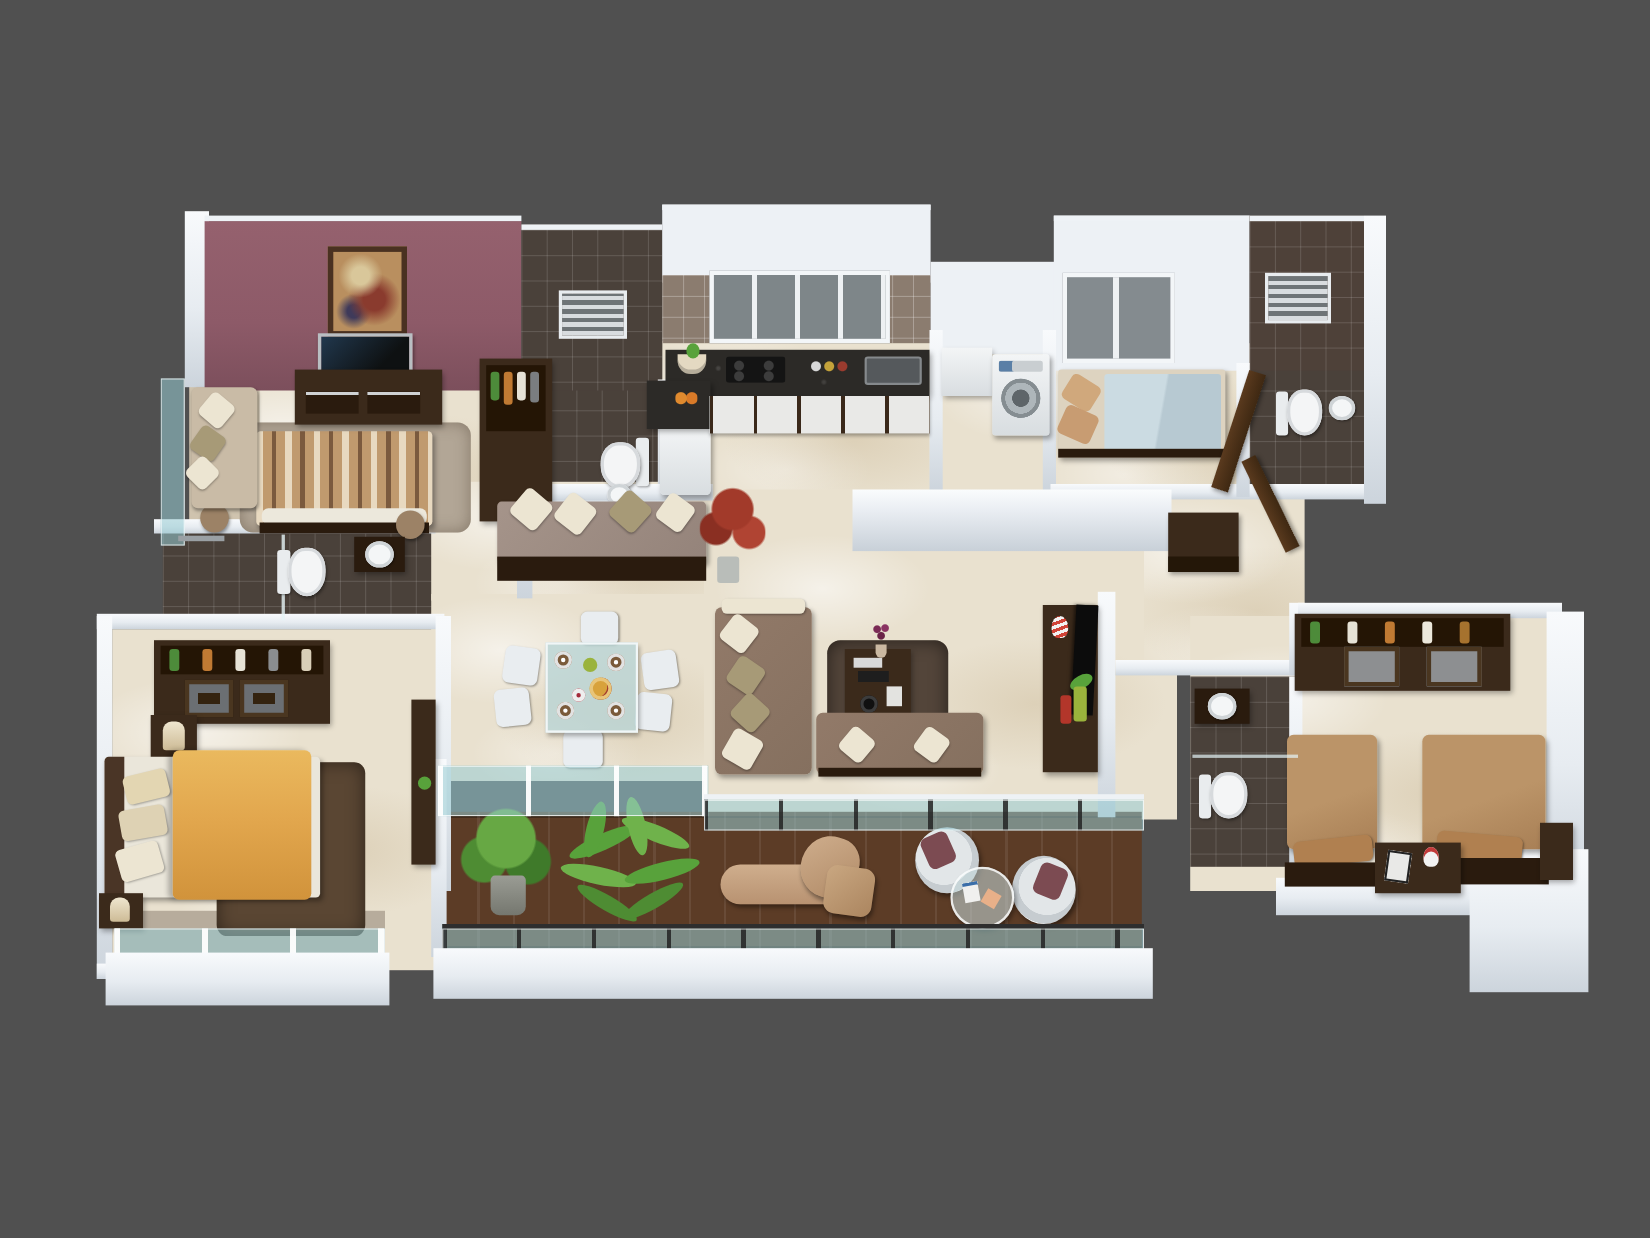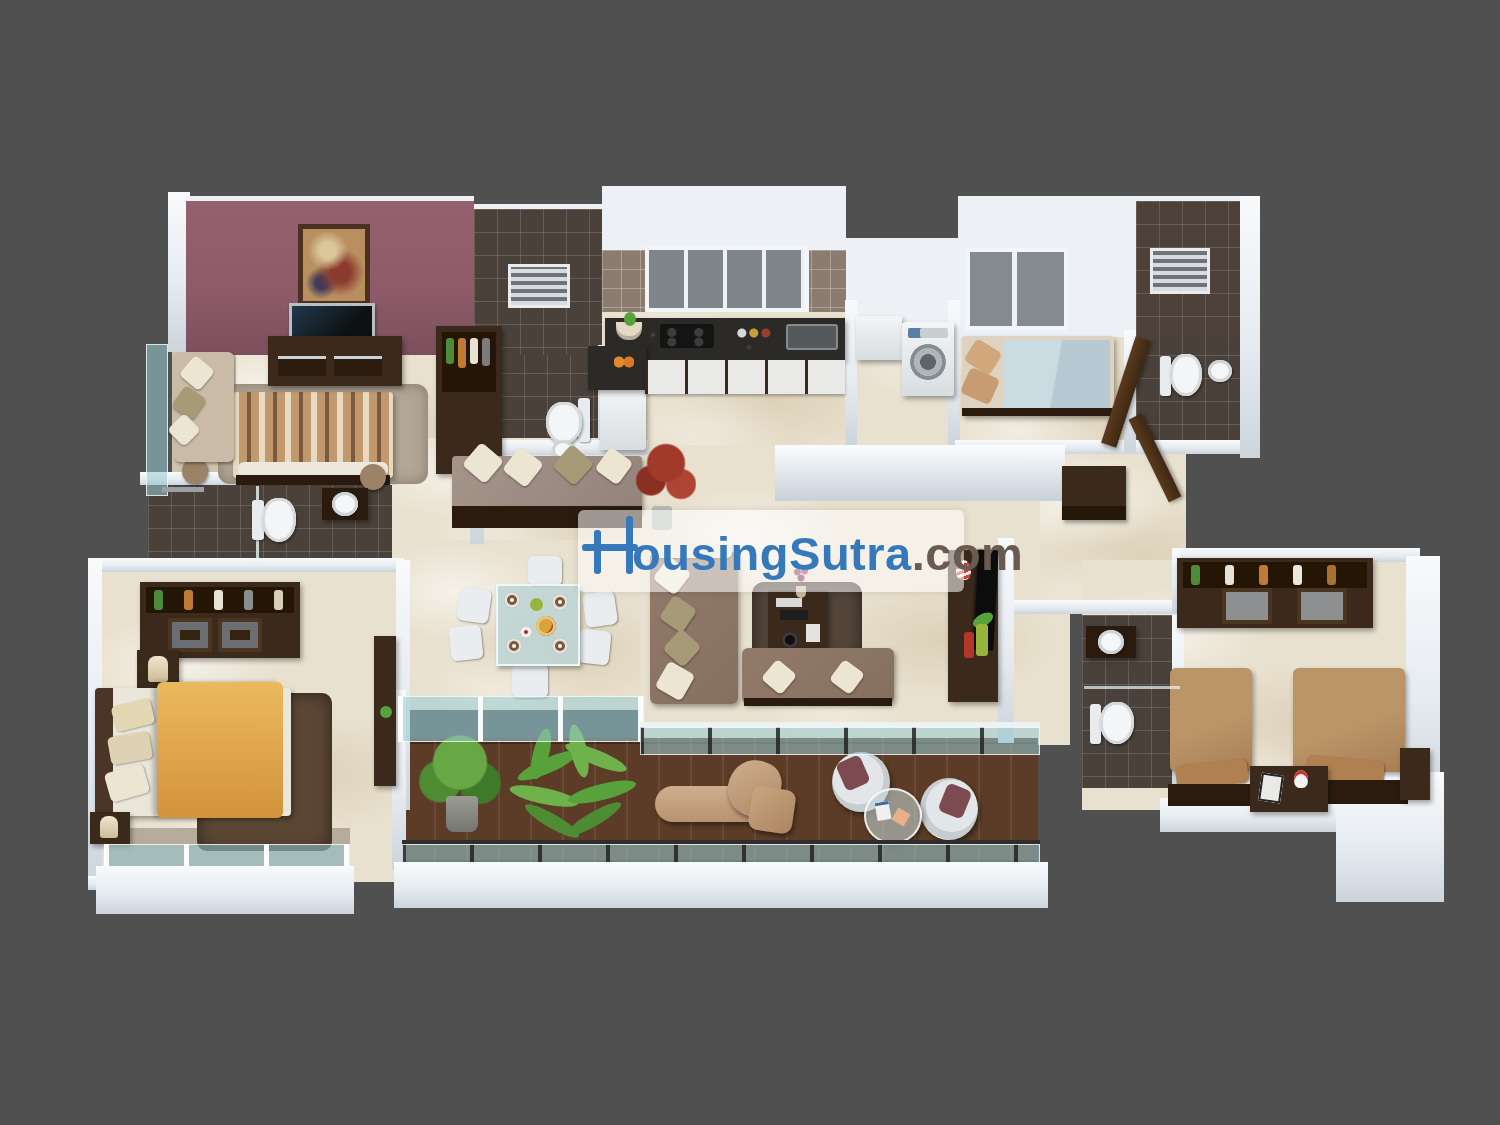--- a/index.html
+++ b/index.html
@@ -297,22 +297,14 @@
     <div class="a" style="left:12px;top:14px;width:14px;height:18px;background:#f0f0ee;box-shadow:inset 0 3px 0 #3a6ea8;transform:rotate(-10deg)"></div>
     <div class="a" style="left:30px;top:22px;width:14px;height:14px;background:#e8b089;transform:rotate(30deg)"></div>
   </div>
 
   <div class="a glass postsWhite" style="left:398px;top:696px;width:246px;height:46px"></div>
   <div class="a" style="left:640px;top:722px;width:400px;height:5px;background:#eef2f5"></div>
   <div class="a glass postsDark" style="left:640px;top:727px;width:400px;height:28px"></div>
   <div class="a glass postsDark" style="left:402px;top:840px;width:638px;height:30px;border-top:4px solid #2e2e2e"></div>
   <div class="a wall" style="left:394px;top:862px;width:654px;height:46px"></div>
 
-  <div id="wm" class="a" style="left:578px;top:510px;width:386px;height:82px">
-    <div class="a" style="left:4px;top:4px;width:58px;height:70px">
-      <div class="a wmStroke" style="left:12px;top:16px;width:7px;height:44px"></div>
-      <div class="a wmStroke" style="left:44px;top:2px;width:7px;height:58px"></div>
-      <div class="a wmStroke" style="left:0;top:30px;width:56px;height:7px"></div>
-    </div>
-    <div id="wmText" class="a" style="left:54px;top:16px"><span class="wm-blue">ousingSutra</span><span class="wm-tld">.com</span></div>
-  </div>
 
 </div>
 
 </body></html>

